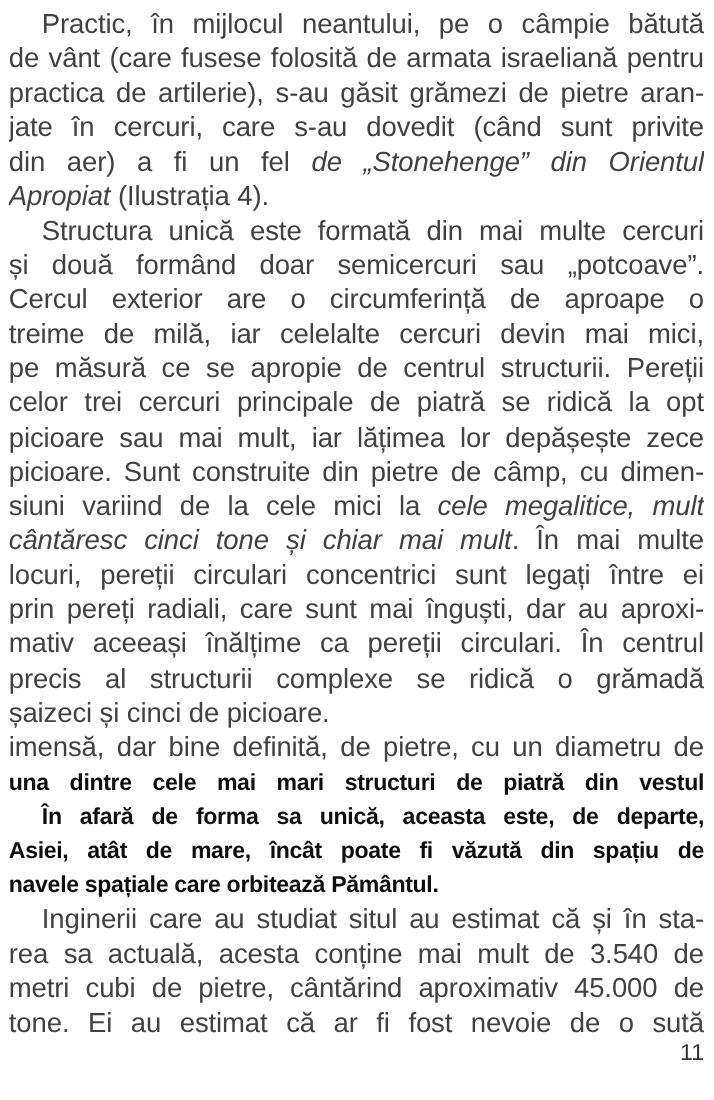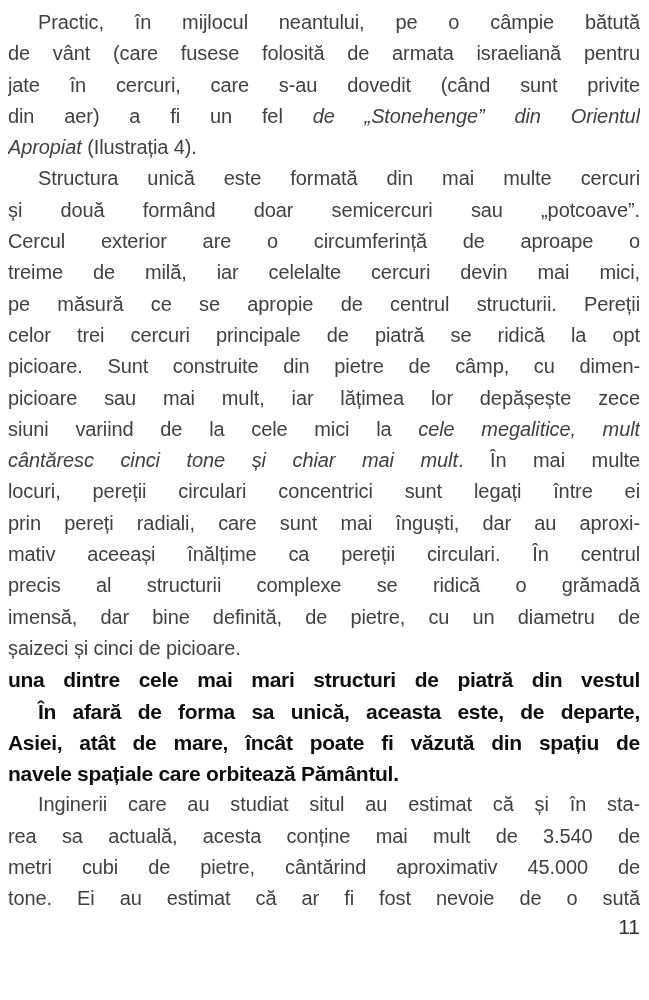--- a/index.html
+++ b/index.html
@@ -14,21 +14,21 @@
     font-family: "Liberation Sans", sans-serif;
   }
   .page {
     box-sizing: border-box;
     width: 649px;
     height: 1000px;
     padding: 7px 9px 0 8px;
     background: #ffffff;
   }
   .line {
-    font-size: 20px;
+    font-size: 25px;
     line-height: 31.3px;
     height: 31.3px;
     color: #414141;
     text-align: justify;
     text-align-last: justify;
     letter-spacing: -0.1px;
     white-space: normal;
     overflow: hidden;
   }
   .line.lastline {
@@ -56,39 +56,40 @@
     margin-top: 0px;
   }
 </style>
 </head>
 <body>
 
 <div class="page">
   <div>
       <div class="line indent"><span>Practic, în mijlocul neantului, pe o câmpie bătută</span></div>
       <div class="line"><span>de vânt (care fusese folosită de armata israeliană pentru</span></div>
+      <div class="line"><span>practica de artilerie), s-au găsit grămezi de pietre aran-</span></div>
       <div class="line"><span>jate în cercuri, care s-au dovedit (când sunt privite</span></div>
       <div class="line"><span>din aer) a fi un fel </span><span class="italic">de „Stonehenge” din Orientul</span></div>
       <div class="line lastline"><span class="italic">Apropiat</span><span> (Ilustrația 4).</span></div>
       <div class="line indent"><span>Structura unică este formată din mai multe cercuri</span></div>
       <div class="line"><span>și două formând doar semicercuri sau „potcoave”.</span></div>
       <div class="line"><span>Cercul exterior are o circumferință de aproape o</span></div>
       <div class="line"><span>treime de milă, iar celelalte cercuri devin mai mici,</span></div>
       <div class="line"><span>pe măsură ce se apropie de centrul structurii. Pereții</span></div>
       <div class="line"><span>celor trei cercuri principale de piatră se ridică la opt</span></div>
+      <div class="line"><span>picioare sau mai mult, iar lățimea lor depășește zece</span></div>
       <div class="line"><span>picioare. Sunt construite din pietre de câmp, cu dimen-</span></div>
-      <div class="line"><span>picioare sau mai mult, iar lățimea lor depășește zece</span></div>
       <div class="line"><span>siuni variind de la cele mici la </span><span class="italic">cele megalitice, mult</span></div>
       <div class="line"><span class="italic">cântăresc cinci tone și chiar mai mult</span><span>. În mai multe</span></div>
       <div class="line"><span>locuri, pereții circulari concentrici sunt legați între ei</span></div>
       <div class="line"><span>prin pereți radiali, care sunt mai înguști, dar au aproxi-</span></div>
       <div class="line"><span>mativ aceeași înălțime ca pereții circulari. În centrul</span></div>
       <div class="line"><span>precis al structurii complexe se ridică o grămadă</span></div>
+      <div class="line lastline"><span>șaizeci și cinci de picioare.</span></div>
       <div class="line"><span>imensă, dar bine definită, de pietre, cu un diametru de</span></div>
-      <div class="line lastline"><span>șaizeci și cinci de picioare.</span></div>
       <div class="line bold"><span>una dintre cele mai mari structuri de piatră din vestul</span></div>
       <div class="line bold indent"><span>În afară de forma sa unică, aceasta este, de departe,</span></div>
       <div class="line bold"><span>Asiei, atât de mare, încât poate fi văzută din spațiu de</span></div>
       <div class="line bold lastline"><span>navele spațiale care orbitează Pământul.</span></div>
       <div class="line indent"><span>Inginerii care au studiat situl au estimat că și în sta-</span></div>
       <div class="line"><span>rea sa actuală, acesta conține mai mult de 3.540 de</span></div>
       <div class="line"><span>metri cubi de pietre, cântărind aproximativ 45.000 de</span></div>
       <div class="line"><span>tone. Ei au estimat că ar fi fost nevoie de o sută</span></div>
     </div>
   <div class="footer">11</div>

